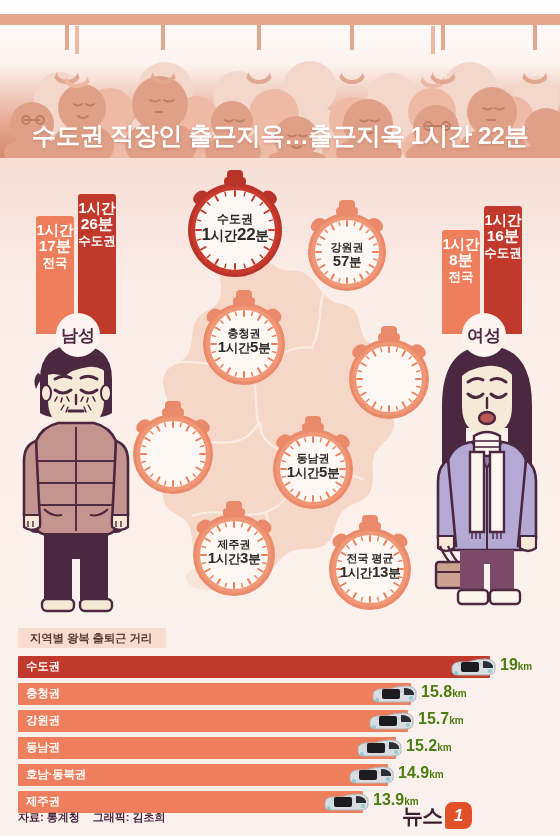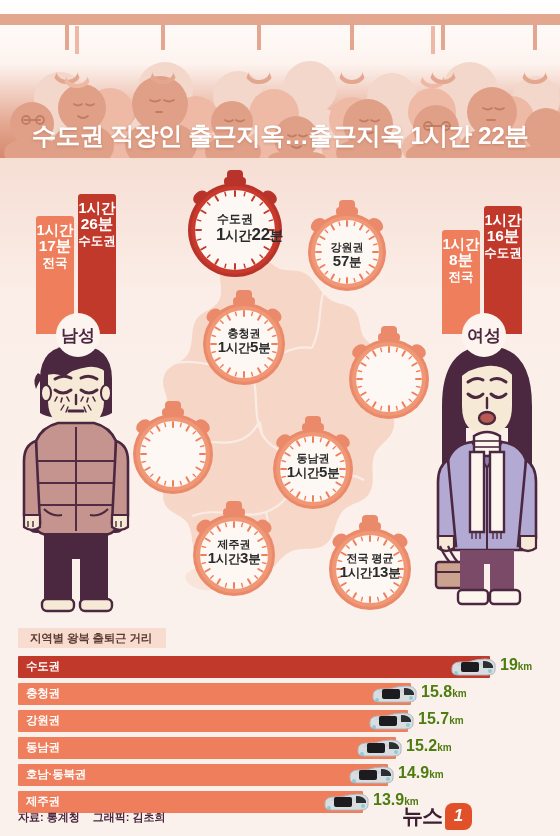--- a/index.html
+++ b/index.html
@@ -82,21 +82,21 @@
   .watch svg { display:block; overflow:visible; }
   .watch .wtxt {
     position:absolute; left:0; width:100%; text-align:center;
     color:#2b2b2b; line-height:1.1; pointer-events:none;
   }
   .watch .region { font-size:11px; font-weight:700; }
   .watch .time   { font-size:15px; font-weight:800; letter-spacing:-0.3px; }
   .watch .time .sm { font-size:12.5px; font-weight:700; }
 
   .watch.main .region { font-size:12px; }
-  .watch.main .time   { font-size:17px;text-align:right; }
+  .watch.main .time   { font-size:17px; }
   .watch.main .time .sm { font-size:13.5px; }
 
   
   .chart {
     position:absolute; left:0; top:620px; width:488px; height:216px;
     background:#fbf1ec;
   }
   .chart-head {
     position:absolute; left:18px; top:8px; height:20px;
     background:#f7dccf; color:#5c3a30; font-size:11.5px; font-weight:700;
@@ -113,21 +113,21 @@
   }
   .crow .cval {
     position:absolute; top:0px; font-size:16px; font-weight:800; color:#4d7c0f;
     white-space:nowrap;
   }
   .crow .cval .km { font-size:10px; font-weight:700; }
   .car { position:absolute; top:1px; width:46px; height:20px; }
 
   .foot { position:absolute; left:18px; top:190px; font-size:11px; color:#4b2840; font-weight:700; }
   .foot span { margin-right:10px; }
-  .logo { position:absolute; right:16px; top:182px; display:flex; align-items:center; gap:3px; }
+  .logo { position:absolute; right:16px; top:182px; display:flex; gap:3px; }
   .logo .lt { font-size:21px; font-weight:800; color:#3d2030; letter-spacing:-1px; }
   .logo .lbox {
     width:27px; height:27px; border-radius:8px 8px 8px 3px; background:#e2502a;
     color:#fff; font-size:17px; font-weight:800;
     display:flex; align-items:center; justify-content:center; font-style:italic;
   }
 </style>
 </head>
 <body>
 

